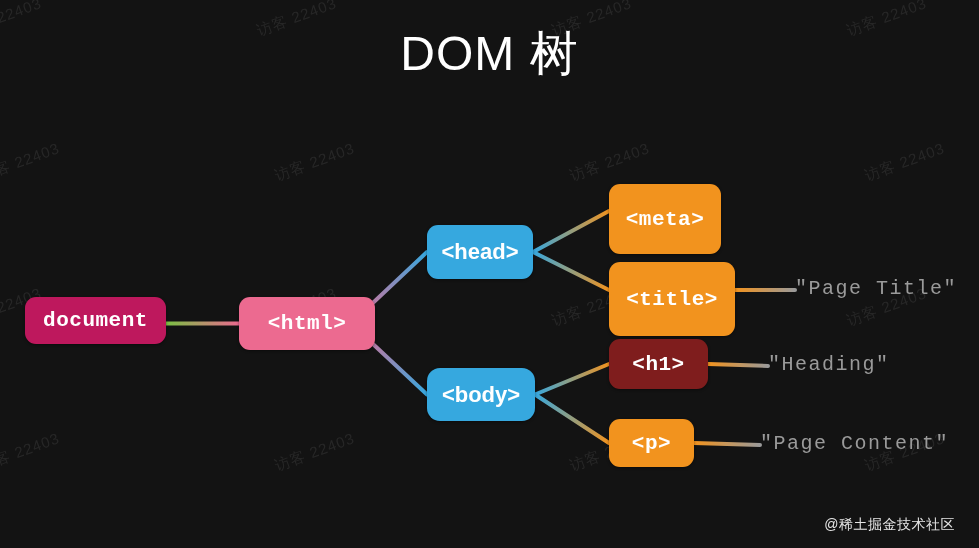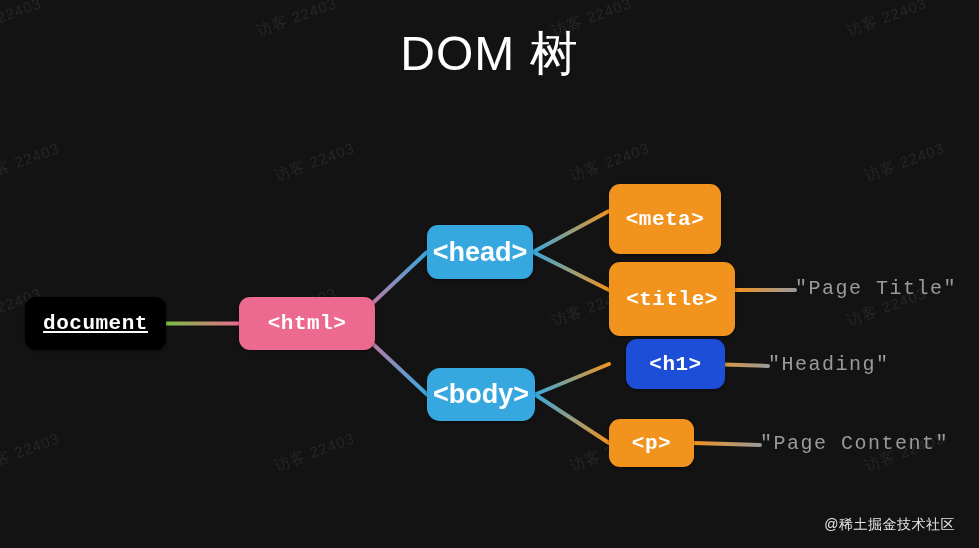--- a/index.html
+++ b/index.html
@@ -74,21 +74,21 @@
     font-family: "Liberation Mono", monospace;
     font-weight: bold;
     font-size: 21px;
     letter-spacing: 0.5px;
     white-space: nowrap;
     z-index: 6;
     box-shadow: 0 1px 3px rgba(0,0,0,0.45);
   }
   .node.sans {
     font-family: "Liberation Sans", sans-serif;
-    font-size: 27px;
+    font-size: 22px;
     letter-spacing: 0px;
   }
   .text-node {
     position: absolute;
     color: #9a9a9a;
     font-family: "Liberation Mono", monospace;
     font-size: 20px;
     letter-spacing: 1.5px;
     white-space: nowrap;
     z-index: 6;
@@ -182,27 +182,27 @@
         <line x1="533" y1="252" x2="609" y2="290" stroke="url(#grad-4)" stroke-width="4" stroke-linecap="round"></line>
         <line x1="535" y1="394.5" x2="609" y2="364" stroke="url(#grad-5)" stroke-width="4" stroke-linecap="round"></line>
         <line x1="535" y1="394.5" x2="609" y2="443" stroke="url(#grad-6)" stroke-width="4" stroke-linecap="round"></line>
         <line x1="735" y1="290" x2="795" y2="290" stroke="url(#grad-7)" stroke-width="4" stroke-linecap="round"></line>
         <line x1="708" y1="364" x2="768" y2="366" stroke="url(#grad-8)" stroke-width="4" stroke-linecap="round"></line>
         <line x1="694" y1="443" x2="760" y2="445" stroke="url(#grad-9)" stroke-width="4" stroke-linecap="round"></line>
       </g>
   </svg>
 
   <div id="nodes-layer">
-      <div class="node" style="left: 25px; top: 297px; width: 141px; height: 53px; background: #000000; text-decoration: underline;">document</div>
+      <div class="node" style="left: 25px; top: 297px; width: 141px; height: 47px; background: #be185d;">document</div>
       <div class="node" style="left: 239px; top: 297px; width: 136px; height: 53px; background: rgb(236, 106, 144); font-family: Liberation Mono, monospace;">&lt;html&gt;</div>
       <div class="node sans" style="left: 427px; top: 225px; width: 106px; height: 54px; background: rgb(54, 168, 223);">&lt;head&gt;</div>
       <div class="node sans" style="left: 427px; top: 368px; width: 108px; height: 53px; background: rgb(54, 168, 223); border-radius: 13px;">&lt;body&gt;</div>
       <div class="node" style="left: 609px; top: 184px; width: 112px; height: 70px; background: rgb(242, 147, 30);">&lt;meta&gt;</div>
       <div class="node" style="left: 609px; top: 262px; width: 126px; height: 74px; background: rgb(242, 147, 30);">&lt;title&gt;</div>
-      <div class="node" style="left: 609px; top: 339px; width: 99px; height: 50px; background: #1d4ed8; margin-left: 17px;">&lt;h1&gt;</div>
+      <div class="node" style="left: 609px; top: 339px; width: 99px; height: 50px; background: #7f1d1d;">&lt;h1&gt;</div>
       <div class="node" style="left: 609px; top: 419px; width: 85px; height: 48px; background: rgb(242, 147, 30);">&lt;p&gt;</div>
       <div class="text-node" style="left: 795px; top: 277px;">"Page Title"</div>
       <div class="text-node" style="left: 768px; top: 353px;">"Heading"</div>
       <div class="text-node" style="left: 760px; top: 432px;">"Page Content"</div>
     </div>
 
   <div id="attribution">@稀土掘金技术社区</div>
 
 </div>
 

